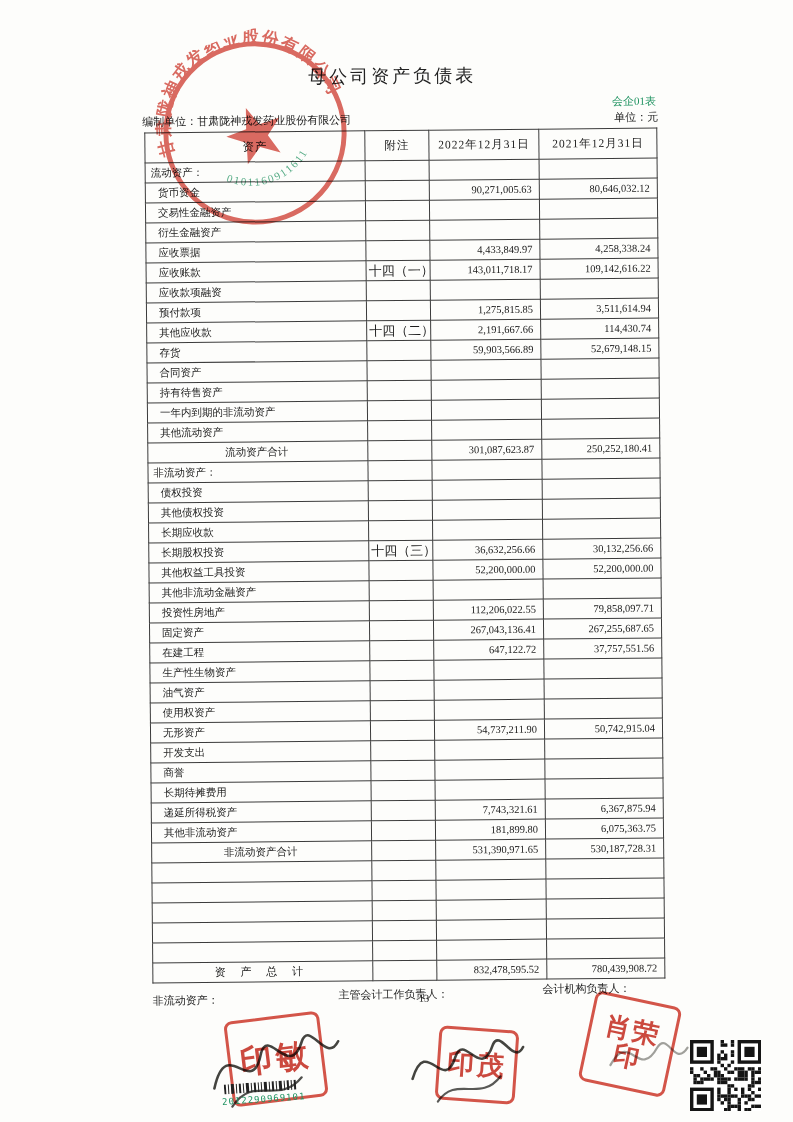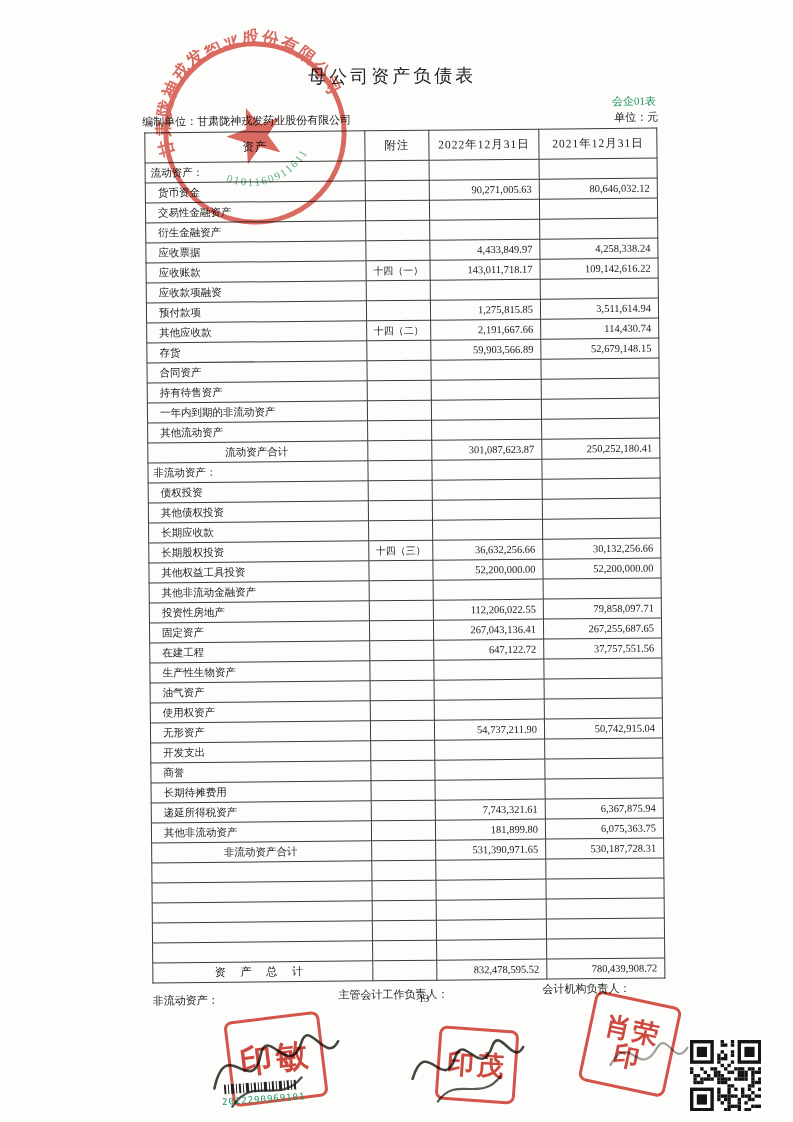--- a/index.html
+++ b/index.html
@@ -14,21 +14,21 @@
 
   table { border-collapse:collapse; margin-left:148px; width:512px; table-layout:fixed; background:transparent; }
   th, td { border:1px solid #3c3c3c; font-weight:normal; overflow:hidden; white-space:nowrap; }
   thead th { height:30px; font-size:11.5px; text-align:center; letter-spacing:1px; }
   td { height:20px; font-size:10.5px; padding:0 2px; }
   td.item { padding-left:12px; }
   td.section { padding-left:5px; }
   td.total { text-align:center; padding-left:0; }
   td.grand { text-align:center; padding-left:0; letter-spacing:6px; font-size:11px; }
   td.empty { padding:0; }
-  td.note { text-align:center; font-size:10px; }
+  td.note { text-align:center; font-size:13px; }
   td.num { text-align:right; padding-right:7px; }
 
   .footer-row { position:relative; margin-left:148px; width:560px; height:60px; font-size:11px; }
   .f-unit { position:absolute; left:0; top:10px; }
   .f-chief { position:absolute; left:186px; top:6px; }
   .f-dept { position:absolute; left:366px; top:2px;margin-left:24px; }
   .page-number { position:absolute; left:266px; top:12px; font-size:10.5px; }
 
   
   .stamp { position:absolute; mix-blend-mode:multiply; pointer-events:none; }

